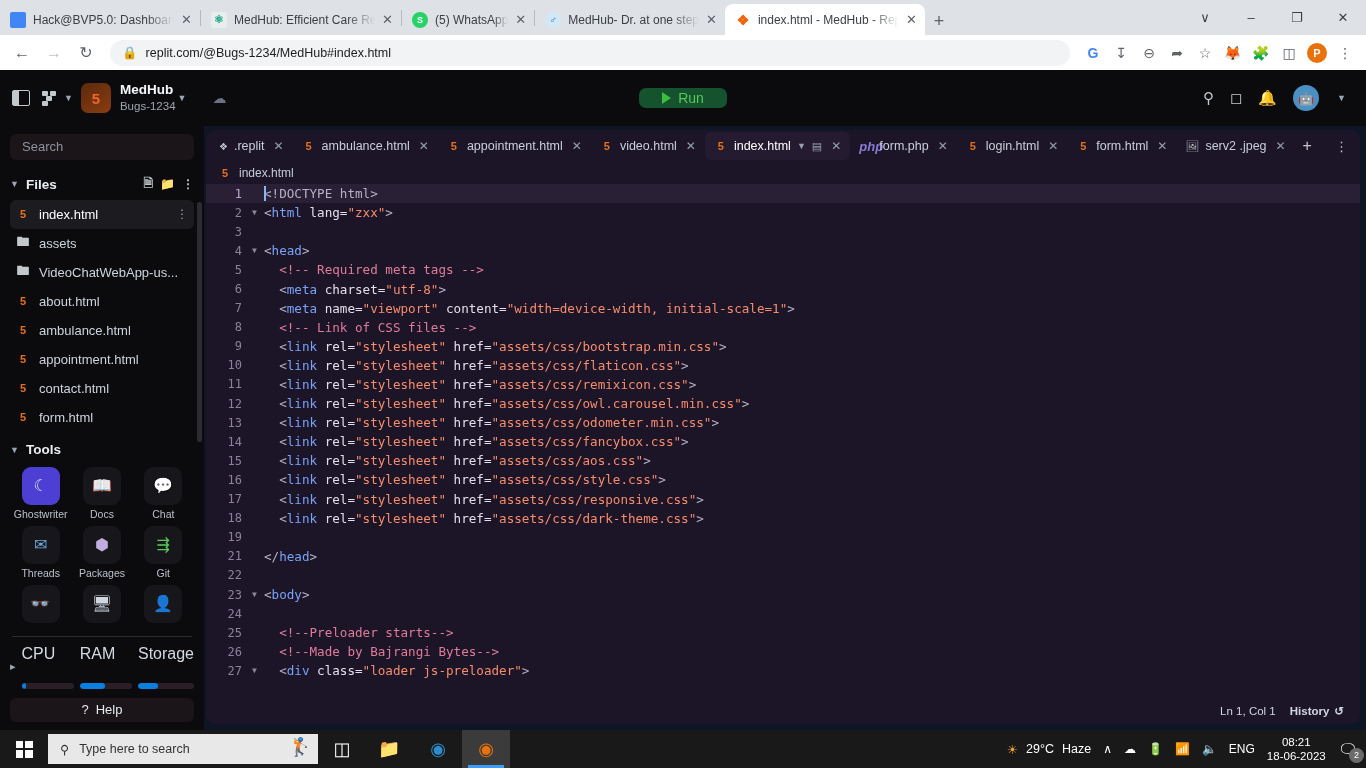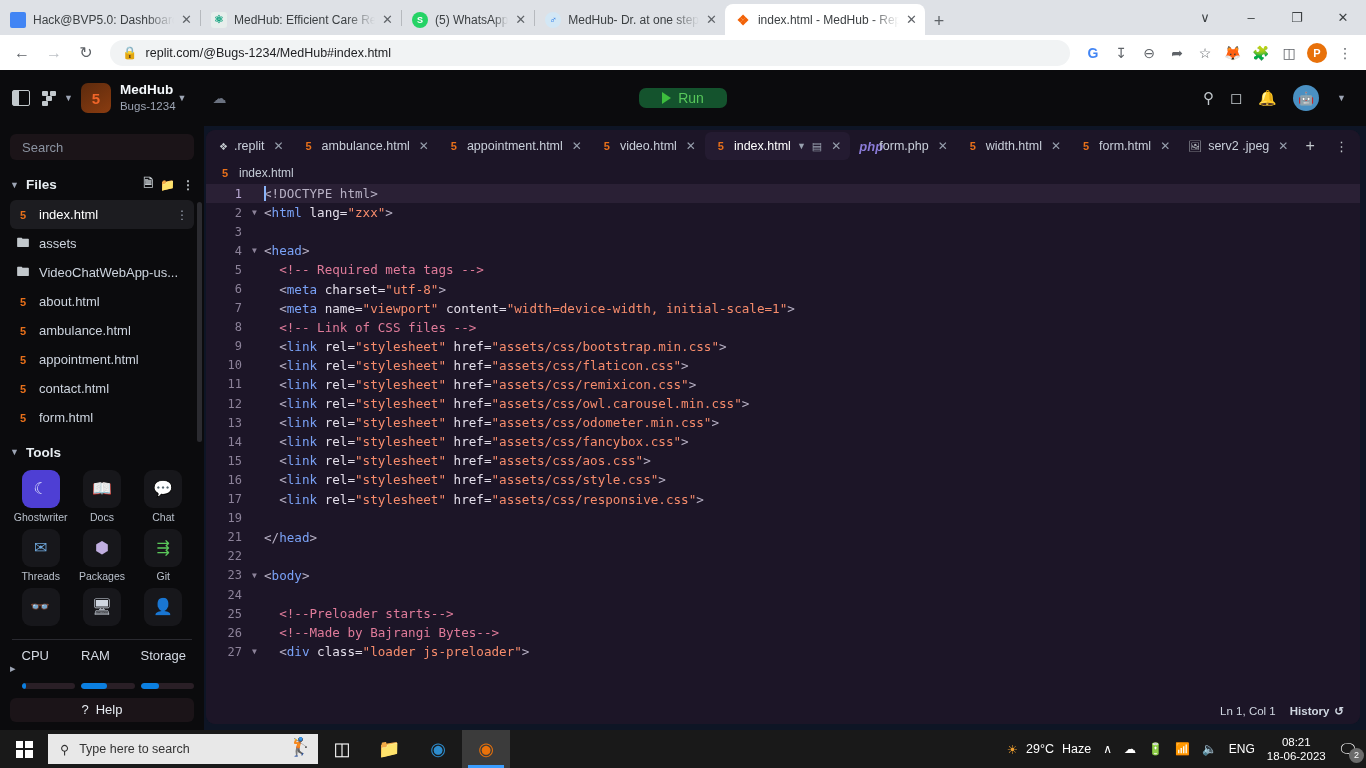--- a/index.html
+++ b/index.html
@@ -177,21 +177,21 @@
   .tool-sq {
     width: 38px; height: 38px; border-radius: 9px; background: #17171b;
     display: flex; align-items: center; justify-content: center; font-size: 16px;
   }
   .tool-sq.ghost { background: #4e3fd4; color: #dfe4ff; }
   .tool-lbl { font-size: 10.5px; color: #b9c0cb; }
   .res-divider { height: 1px; background: #2a2a30; margin: 10px 2px 8px; }
   .resources { display: flex; align-items: center; gap: 6px; }
   .res-caret { color: #9da5b4; font-size: 11px; }
   .res-item { flex: 1; }
-  .res-name { font-size: 13px; color: #d4dae3; margin-bottom: 20px; }
+  .res-name { font-size: 16px; color: #d4dae3; margin-bottom: 20px; }
   .res-bar { height: 6px; background: #2a1f26; border-radius: 3px; overflow: hidden; }
   .res-fill { height: 100%; background: #0b7fe0; border-radius: 3px; }
   .help-btn {
     margin: 9px 0 8px; height: 28px; background: #1b1418; border-radius: 6px;
     display: flex; align-items: center; justify-content: center; gap: 7px;
     font-size: 13px; color: #e6ebf1;
   }
 
   
   .editor-wrap { flex: 1; padding: 4px 6px 6px 2px; display: flex; flex-direction: column; }
@@ -549,21 +549,21 @@
               <span class="sq">▤</span>
               <span class="x">✕</span>
             </div>
             <div class="etab">
               <span class="ficon php">php</span>
               <span>form.php</span>
               <span class="x">✕</span>
             </div>
             <div class="etab">
               <span class="ficon">5</span>
-              <span>width.html</span>
+              <span>login.html</span>
               <span class="x">✕</span>
             </div>
             <div class="etab">
               <span class="ficon">5</span>
               <span>form.html</span>
               <span class="x">✕</span>
             </div>
             <div class="etab">
               <span style="color:#c2c8cc;font-size:11px;">🖼</span>
               <span>serv2 .jpeg</span>
@@ -657,20 +657,25 @@
               </div>
               <div class="cline">
                 <div class="gutter">16</div>
                 <div class="fold"></div>
                 <div class="ctext"><span class="tok-punct">  &lt;</span><span class="tok-tag">link</span><span class="tok-attr"> rel=</span><span class="tok-str">"stylesheet"</span><span class="tok-attr"> href=</span><span class="tok-str">"assets/css/style.css"</span><span class="tok-punct">&gt;</span></div>
               </div>
               <div class="cline">
                 <div class="gutter">17</div>
                 <div class="fold"></div>
                 <div class="ctext"><span class="tok-punct">  &lt;</span><span class="tok-tag">link</span><span class="tok-attr"> rel=</span><span class="tok-str">"stylesheet"</span><span class="tok-attr"> href=</span><span class="tok-str">"assets/css/responsive.css"</span><span class="tok-punct">&gt;</span></div>
+              </div>
+              <div class="cline">
+                <div class="gutter">18</div>
+                <div class="fold"></div>
+                <div class="ctext"><span class="tok-punct">  &lt;</span><span class="tok-tag">link</span><span class="tok-attr"> rel=</span><span class="tok-str">"stylesheet"</span><span class="tok-attr"> href=</span><span class="tok-str">"assets/css/dark-theme.css"</span><span class="tok-punct">&gt;</span></div>
               </div>
               <div class="cline">
                 <div class="gutter">19</div>
                 <div class="fold"></div>
               </div>
               <div class="cline">
                 <div class="gutter">21</div>
                 <div class="fold"></div>
                 <div class="ctext"><span class="tok-punct">&lt;/</span><span class="tok-tag">head</span><span class="tok-punct">&gt;</span></div>
               </div>

